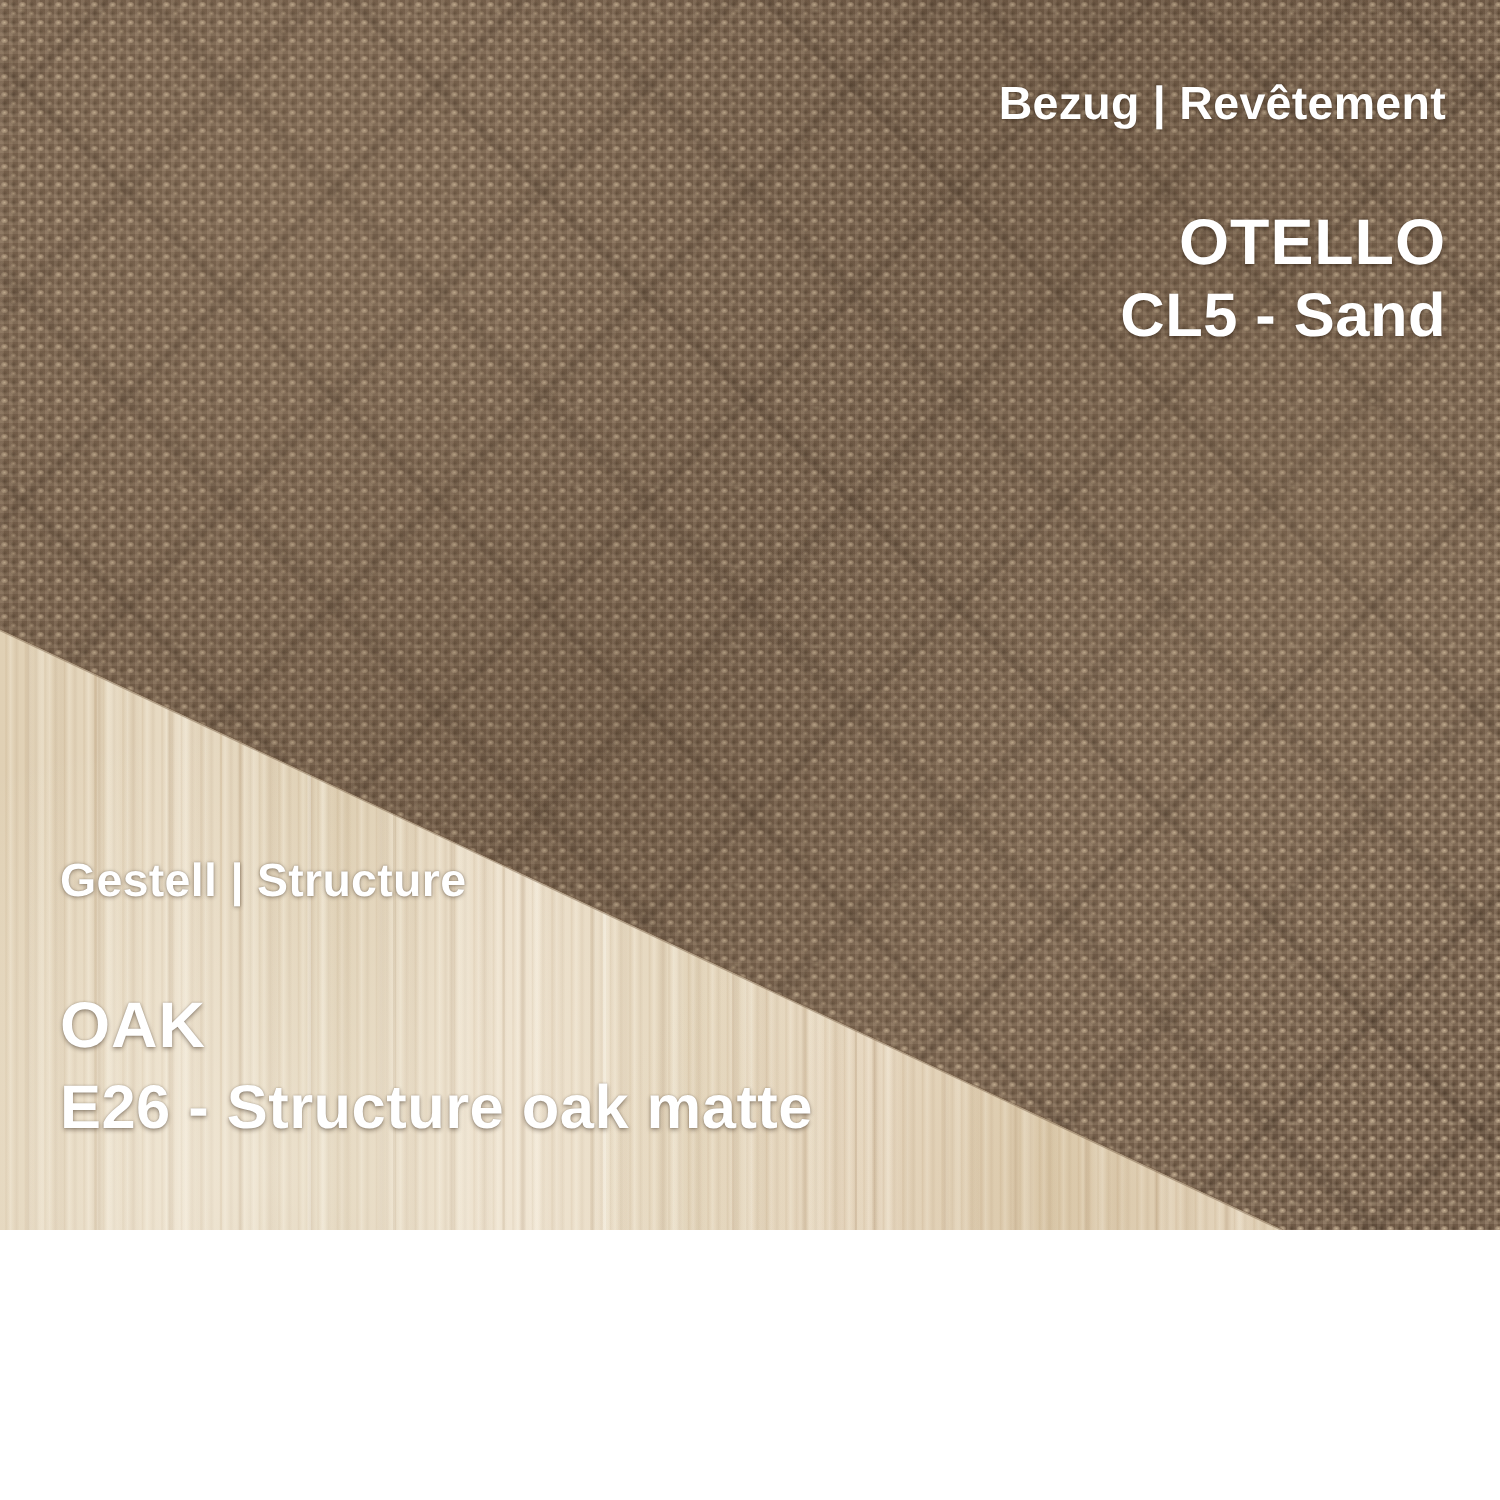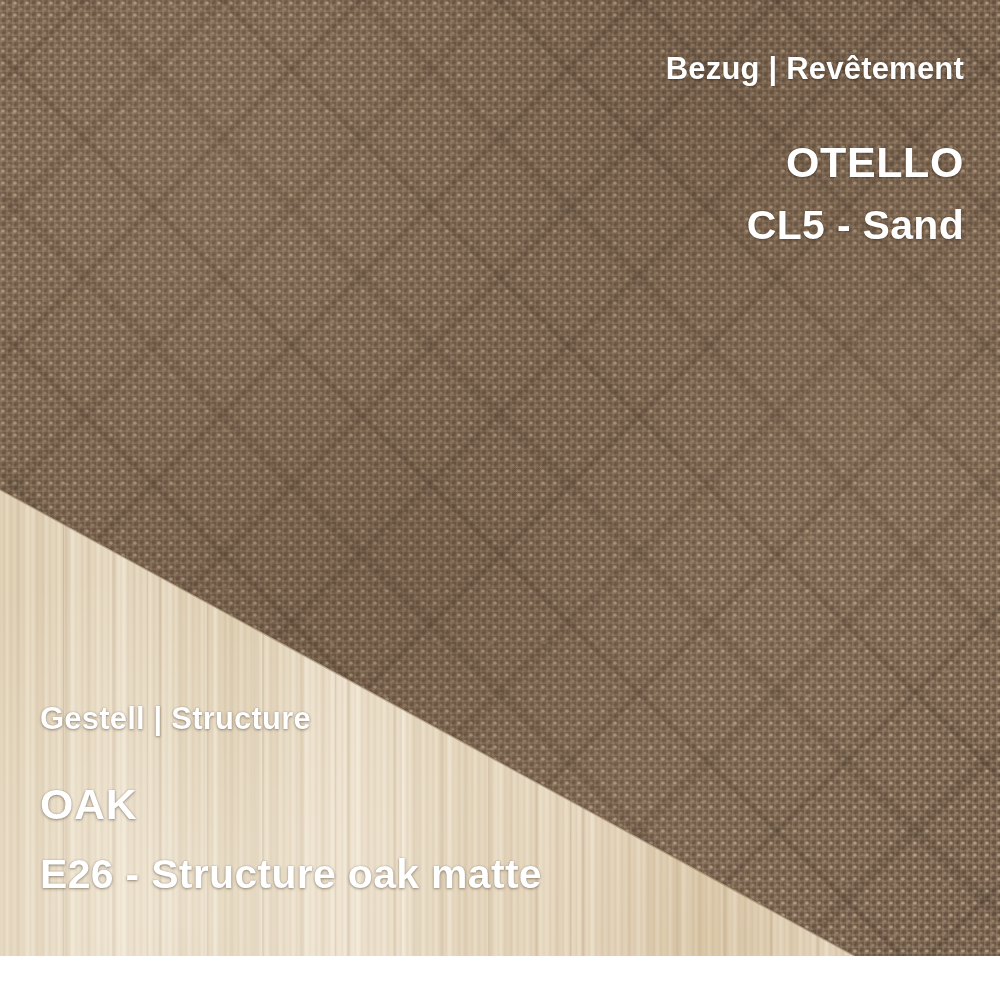--- a/index.html
+++ b/index.html
@@ -8,21 +8,21 @@
     padding: 0;
     background: #ffffff;
   }
   body {
     font-family: "Liberation Sans", sans-serif;
   }
 
   .swatch {
     position: relative;
     width: 1000px;
-    height: 956px;
+    height: 820px;
     overflow: hidden;
     background: #14532d;
   }
 
   
   .fabric-layer {
     position: absolute;
     inset: 0;
     background-color: #7a6450;
   }
@@ -213,24 +213,24 @@
 
   .subtitle {
     font-size: 41px;
     font-weight: 700;
     letter-spacing: 0.3px;
     line-height: 1.12;
     white-space: nowrap;
   }
 
   .block-fabric .kicker { margin-bottom: 52px; }
-  .block-fabric .title  { margin-bottom: 17px; }
-
-  .block-wood .kicker { margin-bottom: 44px; }
-  .block-wood .title  { margin-bottom: 24px; }
+  .block-fabric .title  { margin-bottom: 2px; }
+
+  .block-wood .kicker { margin-bottom: 56px; }
+  .block-wood .title  { margin-bottom: 8px; }
 </style>
 </head>
 <body>
 
 <div class="swatch">
 
   <div class="fabric-layer">
     <div class="fabric-weave"></div>
     <div class="fabric-slub"></div>
     <div class="fabric-quilt"></div>

